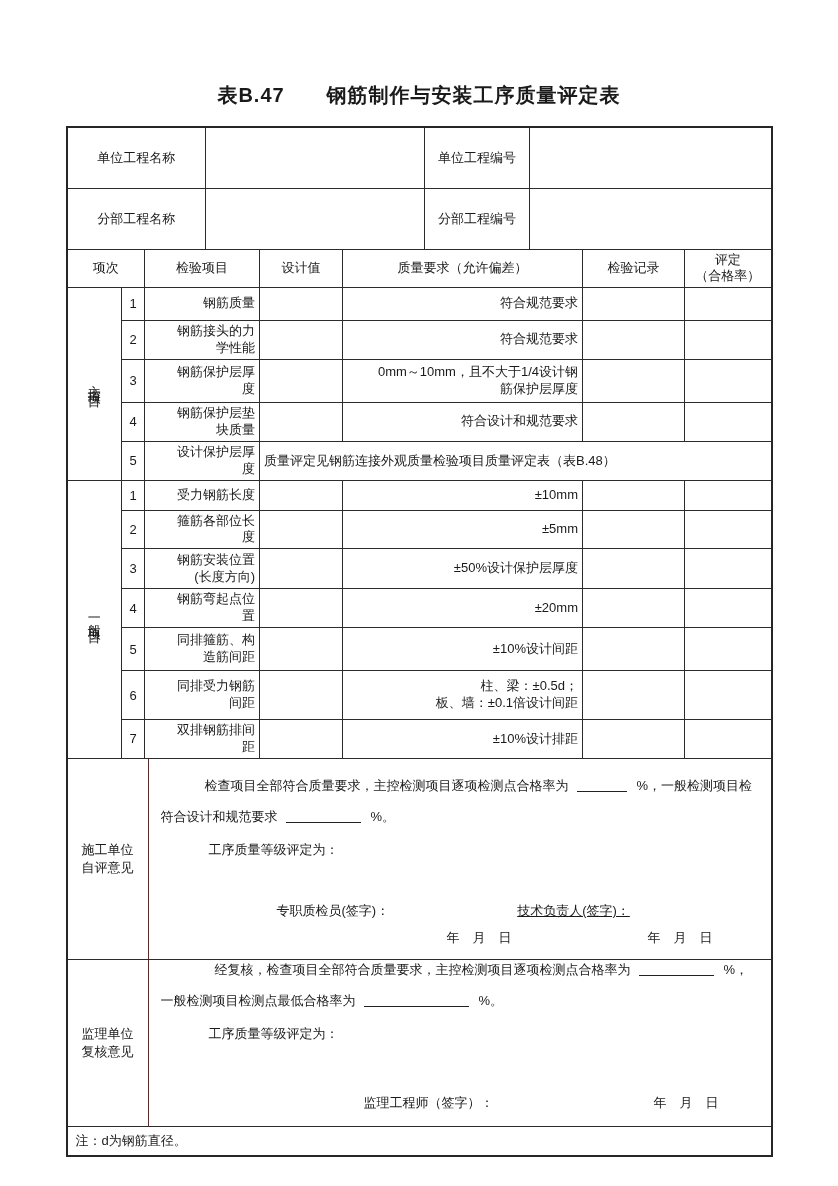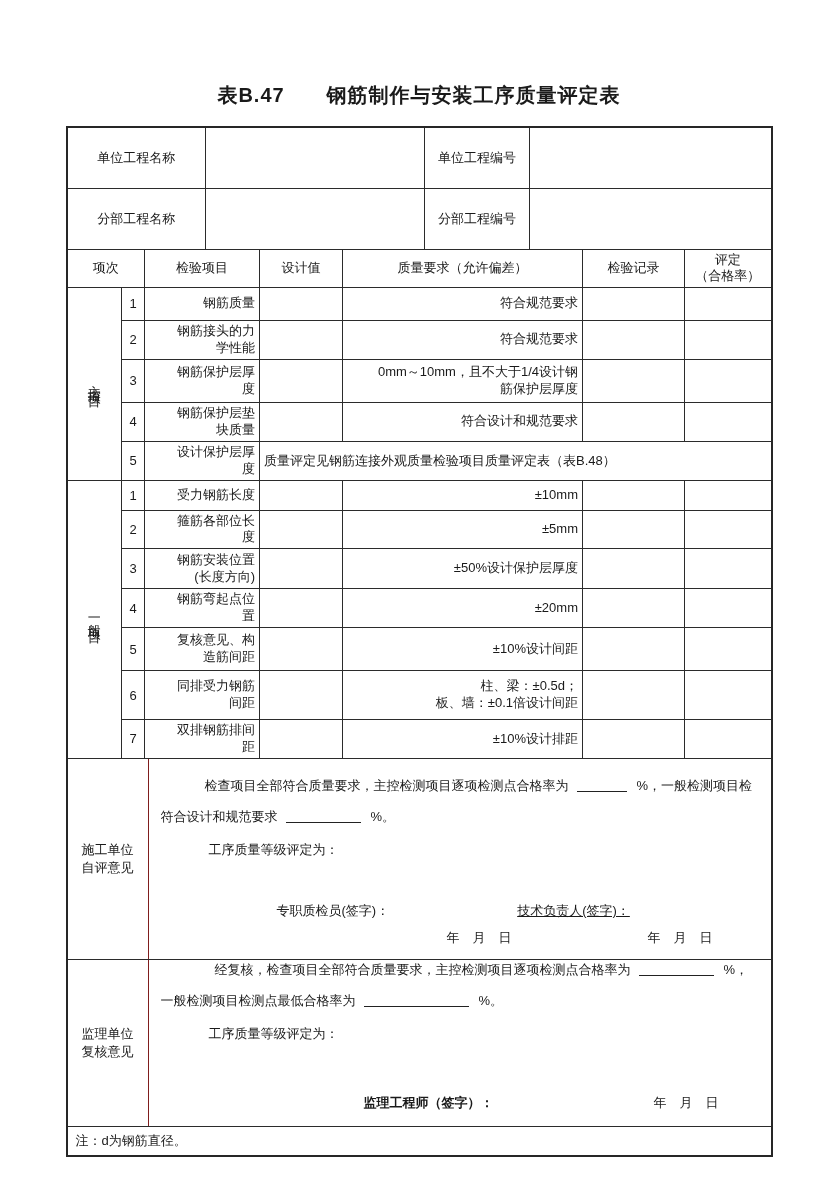--- a/index.html
+++ b/index.html
@@ -56,21 +56,21 @@
   .sp { flex:1; }
   .blank { display:inline-block; border-bottom:1px solid #222; height:14px; vertical-align:-2px; margin:0 10px 0 8px; }
   .w50 { width:50px; } .w75 { width:75px; } .w105 { width:105px; }
   .sigrow { display:flex; }
   .daterow { display:flex; margin-top:9px; margin-bottom:2px; }
   .sg-sig1 { margin-left:116px; }
   .sg-sig2 { margin-left:128px;text-decoration:underline; }
   .sg-d1 { margin-left:286px; }
   .sg-d2 { margin-left:136px; }
   .jl-sigline { display:flex; margin-bottom:4px; }
-  .jl-sig { margin-left:203px;font-weight:bold; }
+  .jl-sig { margin-left:203px; }
   .jl-date { margin-left:160px; }
 
   .note-row { height:28px; display:flex; align-items:center; padding-left:8px; font-size:13px; }
 </style>
 </head>
 <body>
 
 <div class="page">
   <h1 class="title">表B.47　　钢筋制作与安装工序质量评定表</h1>
 
@@ -187,21 +187,21 @@
       <tr class="rh25">
         <td class="num">4</td>
         <td class="item">钢筋弯起点位置</td>
         <td></td>
         <td class="req">±20mm</td>
         <td></td>
         <td></td>
       </tr>
       <tr class="rh38">
         <td class="num">5</td>
-        <td class="item">复核意见、构造筋间距</td>
+        <td class="item">同排箍筋、构造筋间距</td>
         <td></td>
         <td class="req">±10%设计间距</td>
         <td></td>
         <td></td>
       </tr>
       <tr class="rh44">
         <td class="num">6</td>
         <td class="item">同排受力钢筋间距</td>
         <td></td>
         <td class="req pre">柱、梁：±0.5d；

